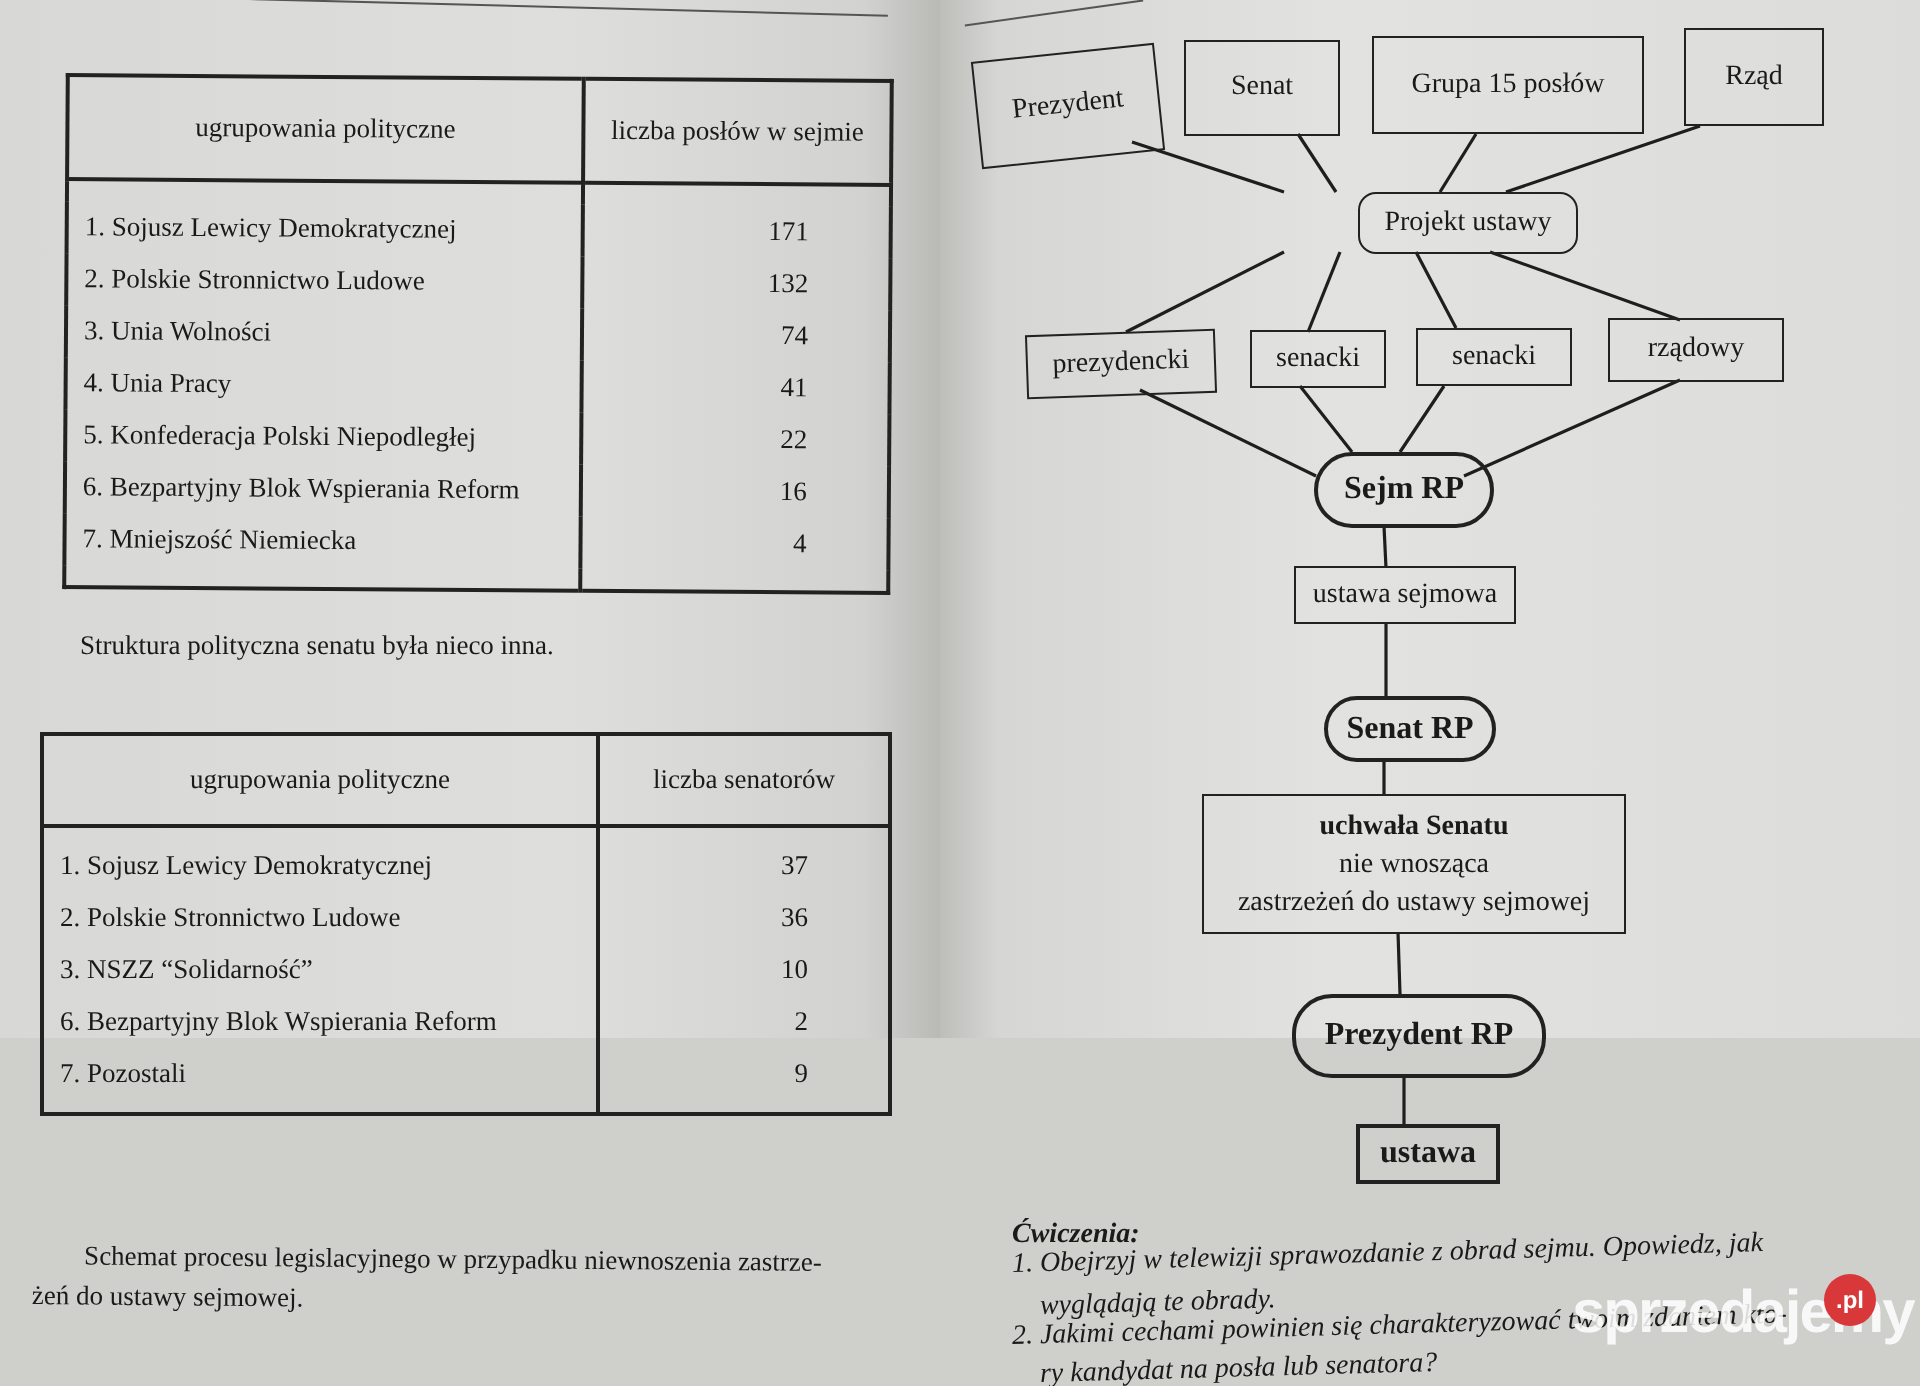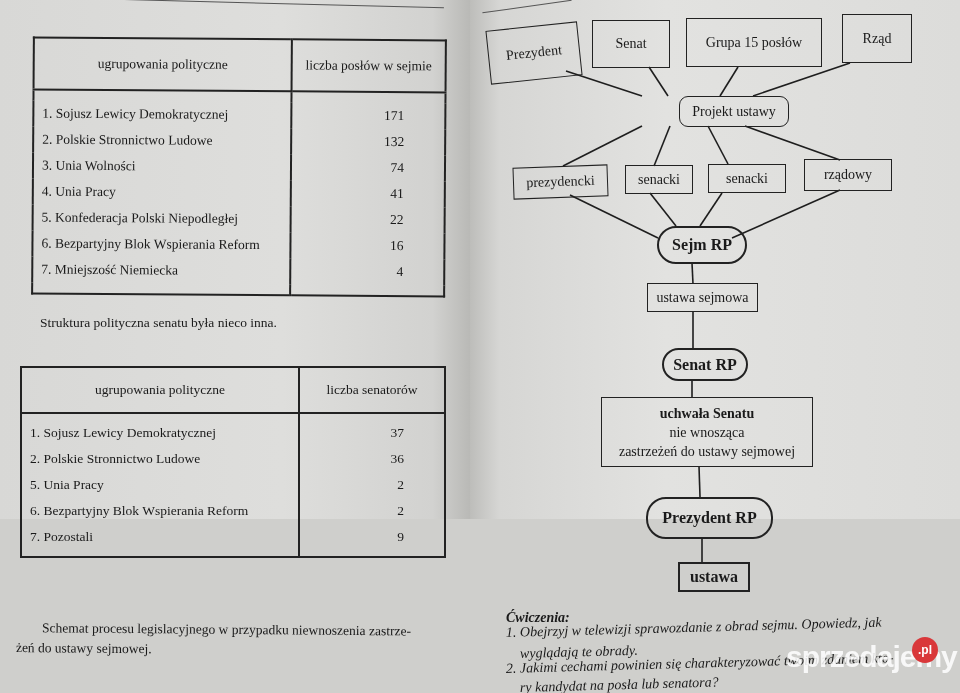--- a/index.html
+++ b/index.html
@@ -93,22 +93,22 @@
         </tr>
       <tr>
           <td>1. Sojusz Lewicy Demokratycznej</td>
           <td class="num">37</td>
         </tr>
       <tr>
           <td>2. Polskie Stronnictwo Ludowe</td>
           <td class="num">36</td>
         </tr>
       <tr>
-          <td>5. Unia Pracy</td>
-          <td class="num">2</td>
+          <td>3. NSZZ “Solidarność”</td>
+          <td class="num">10</td>
         </tr>
       <tr>
           <td>6. Bezpartyjny Blok Wspierania Reform</td>
           <td class="num">2</td>
         </tr>
       <tr>
           <td>7. Pozostali</td>
           <td class="num">9</td>
         </tr>
       <tr class="pad">

